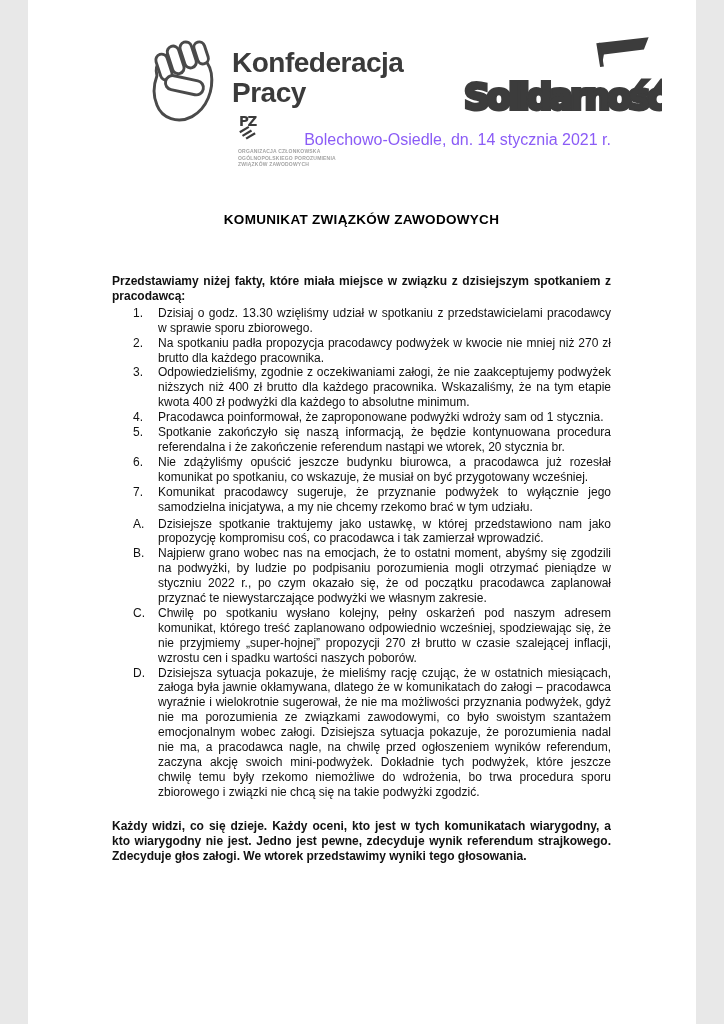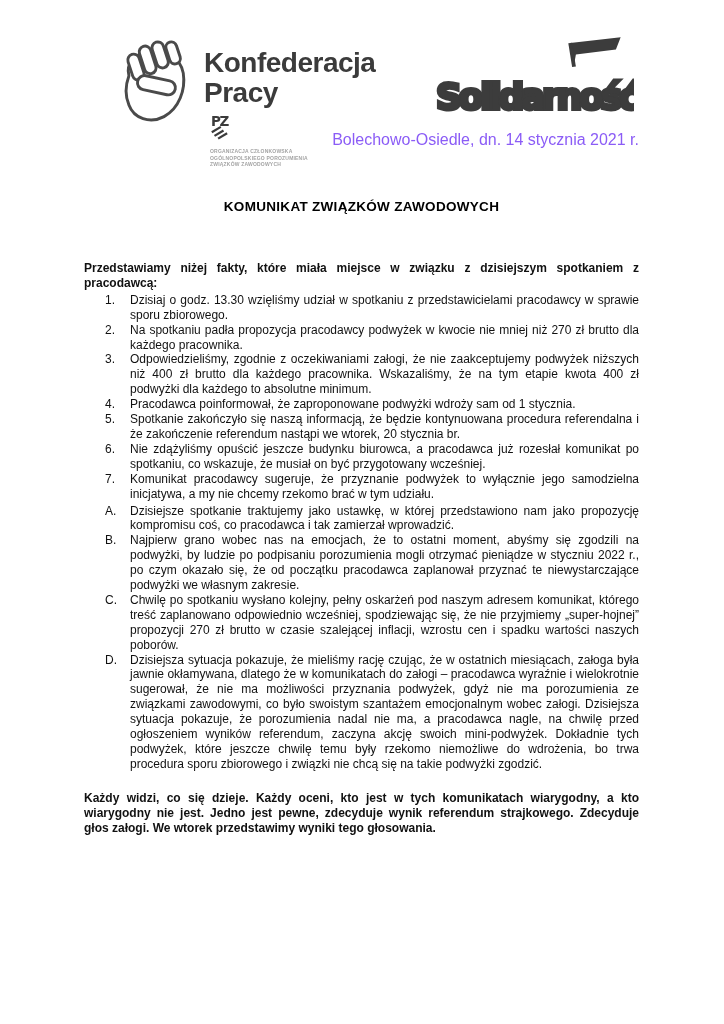--- a/index.html
+++ b/index.html
@@ -1,17 +1,17 @@
 <!DOCTYPE html>
 <html lang="pl"><head>
 <meta charset="utf-8">
 <style>
   html,body { margin:0; padding:0; background:#e8e8e8; }
   .page {
-    position:relative; width:724px; height:1024px; margin:0 auto;
+    position:relative; width:668px; height:1024px; margin:0 auto;
     background:#ffffff; overflow:hidden;
     font-family:"Liberation Sans", sans-serif; color:#111;
   }
   
   .fist-logo { position:absolute; left:108px; top:38px; width:92px; height:92px; }
   .kp-wordmark {
     position:absolute; left:204px; top:48px;
     font-weight:bold; color:#3b3b3b; font-size:28px; line-height:30px;
     letter-spacing:-0.5px;
   }
@@ -21,21 +21,21 @@
     margin:8px 0 0 6px;
     font-size:5px; line-height:6.5px; letter-spacing:0.2px;
     color:#a4a4a4; font-weight:bold; white-space:nowrap;
   }
   .solidarnosc-logo { position:absolute; left:434px; top:34px; width:200px; height:96px; }
   .dateline {
     position:absolute; right:85px; top:131px;
     font-size:16px; color:#8b5cf6;
   }
   
-  .content { position:absolute; left:84px; right:85px; top:199px; }
+  .content { position:absolute; left:84px; right:85px; top:212px; }
   .doc-title {
     margin:0; text-align:center;
     font-size:13.5px; font-weight:bold; letter-spacing:0.3px; color:#000;
   }
   .para { font-size:12px; line-height:14.9px; text-align:justify; margin:0;font-weight:bold; }
   .intro { margin-top:47px; font-weight:bold; }
   .list { margin-top:2px; }
   .li { display:flex; padding-left:21px; }
   .li .num { flex:none; width:25px; font-size:12px; line-height:14.9px; }
   .li .txt { flex:1; font-size:12px; line-height:14.9px; text-align:justify; }

